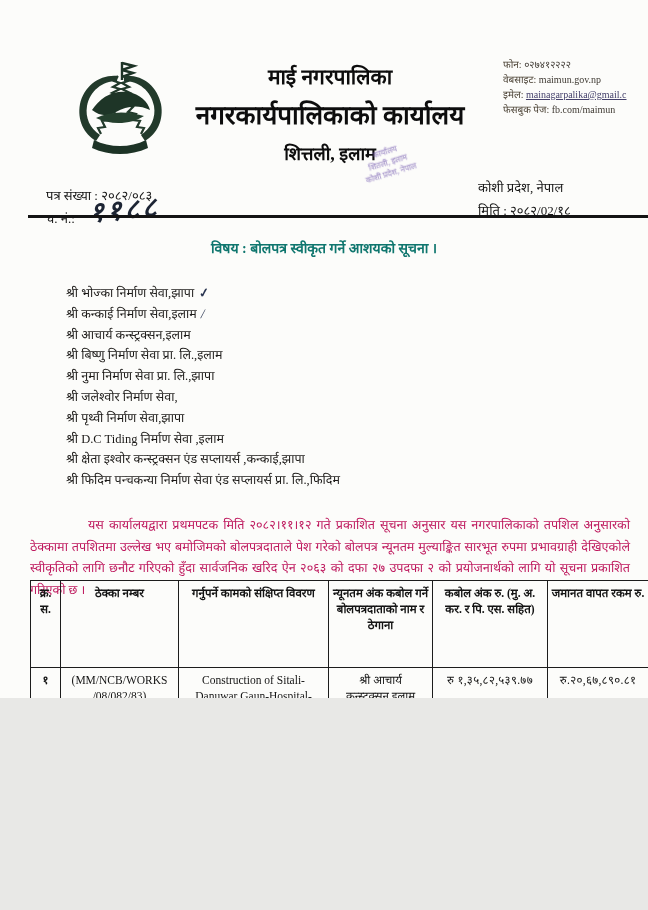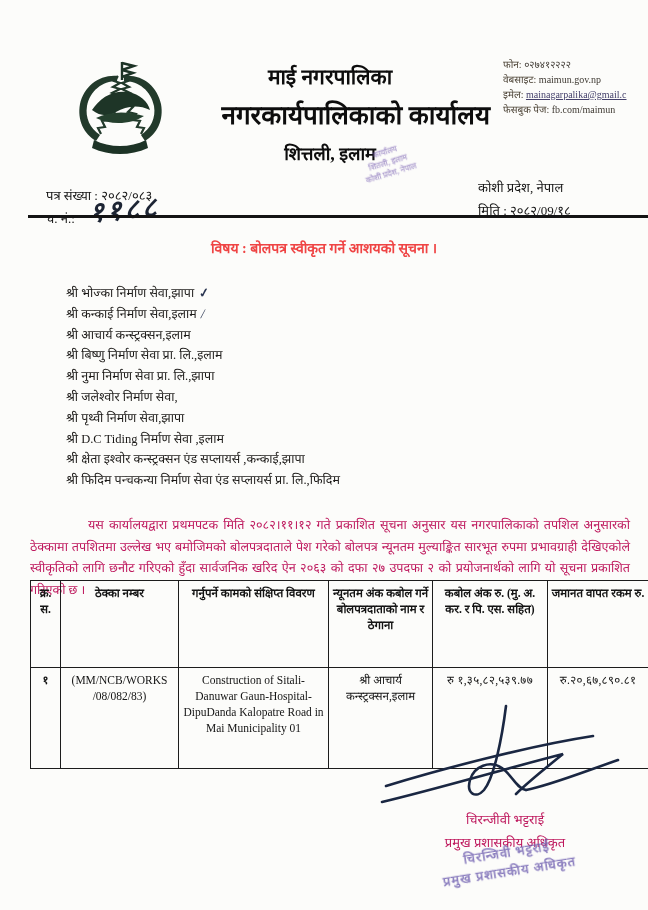--- a/index.html
+++ b/index.html
@@ -1,46 +1,46 @@
 <!DOCTYPE html>
 <html><head>
 <meta charset="utf-8">
 <style>
   html,body{margin:0;padding:0;background:#e8e8e6;}
   .page{
-    position:relative;width:648px;height:910px;margin:0 auto;
+    position:relative;width:648px;height:698px;margin:0 auto;
     background:#fcfcfa;overflow:hidden;
     font-family:"Liberation Serif","DejaVu Serif",serif;
     color:#1e1c1a;
   }
   
   .logo{position:absolute;left:72px;top:58px;width:96px;height:100px;}
   .org{position:absolute;left:170px;top:62px;width:320px;text-align:center;color:#0d0d0d;}
   .org1{font-size:21px;font-weight:bold;}
-  .org2{font-size:26px;font-weight:bold;margin-top:6px;text-align:right;}
+  .org2{font-size:26px;font-weight:bold;margin-top:6px;}
   .org3{font-size:18px;font-weight:bold;margin-top:9px;}
   .contact{position:absolute;left:503px;top:57px;width:150px;font-size:10px;line-height:15px;color:#4d4437;white-space:nowrap;}
   .contact .cval{color:#3f3a33;}
   .contact .email-underline{text-decoration:underline;color:#44406b;}
   .hstamp{
     position:absolute;left:308px;top:146px;width:160px;text-align:center;
     transform:rotate(-17deg);color:rgba(118,92,176,0.55);
     font-size:8px;line-height:11px;font-weight:bold;filter:blur(0.3px);
   }
   
   .meta-left{position:absolute;left:46px;top:184px;font-size:13px;line-height:23px;color:#161616;}
   .handwritten-no{
     position:absolute;left:92px;top:189px;font-size:28px;font-weight:bold;
     color:#1c2433;transform:rotate(-5deg) skewX(-14deg);letter-spacing:3px;
     font-family:"DejaVu Sans",sans-serif;
   }
   .meta-right{position:absolute;left:478px;top:176px;font-size:13px;line-height:23px;color:#161616;}
   .top-rule{position:absolute;left:28px;top:215px;width:620px;height:3px;background:#141414;}
   
-  .subject{position:absolute;left:0;top:238px;width:648px;text-align:center;font-size:14px;font-weight:bold;color:#ef4444;}
+  .subject{position:absolute;left:0;top:238px;width:648px;text-align:center;font-size:14px;font-weight:bold;color:#0f766e;}
   
   .addr-list{position:absolute;left:66px;top:283px;width:460px;font-size:12.5px;line-height:20.8px;color:#1b1917;}
   .addr-item{white-space:nowrap;}
   .pen-mark{color:#2a3550;font-weight:bold;margin-left:5px;display:inline-block;transform:rotate(-8deg);}
   
   .body-par{
     position:absolute;left:30px;top:515px;width:600px;
     font-size:12.6px;line-height:21.5px;text-align:justify;text-indent:58px;color:#be185d;
   }
   
@@ -129,21 +129,21 @@
     <div>
       <span>च. नं.:</span>
     </div>
   </div>
   <div class="handwritten-no">११८८</div>
 
   <div class="meta-right">
     <div>कोशी प्रदेश, नेपाल</div>
     <div>
       <span>मिति :</span>
-      <span>२०८२/09/१८</span>
+      <span>२०८२/02/१८</span>
     </div>
   </div>
 
   <div class="top-rule"></div>
 
   <div class="subject">विषय : बोलपत्र स्वीकृत गर्ने आशयको सूचना ।</div>
 
   <div class="addr-list">
     <div class="addr-item"><span>श्री भोज्का निर्माण सेवा,झापा</span><span class="pen-mark">✓</span></div>
     <div class="addr-item"><span>श्री कन्काई निर्माण सेवा,इलाम</span><span class="pen-mark">∕</span></div>

